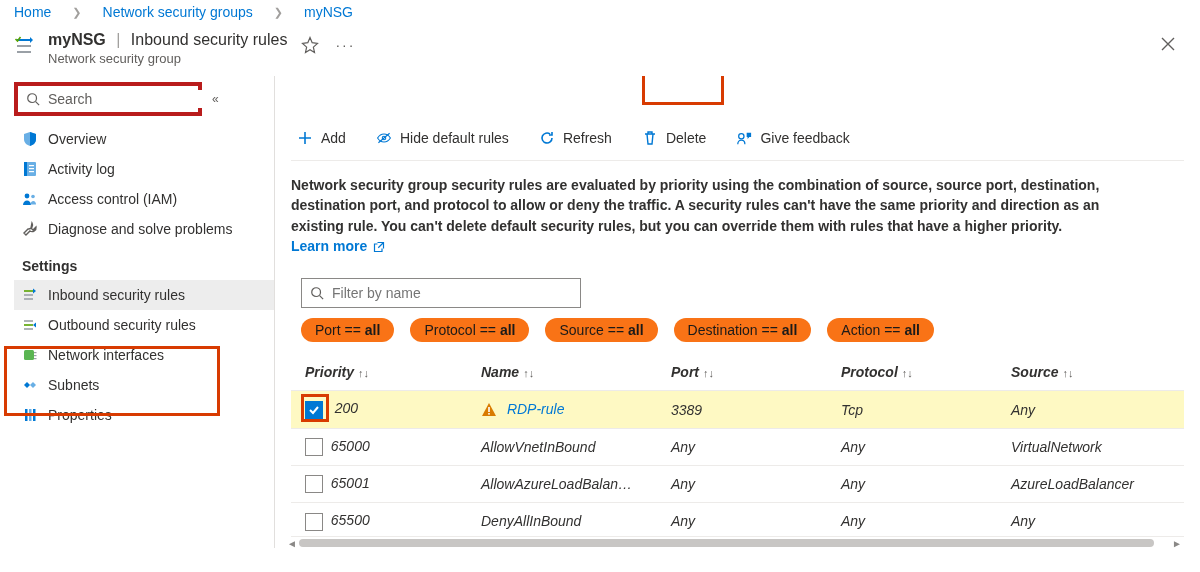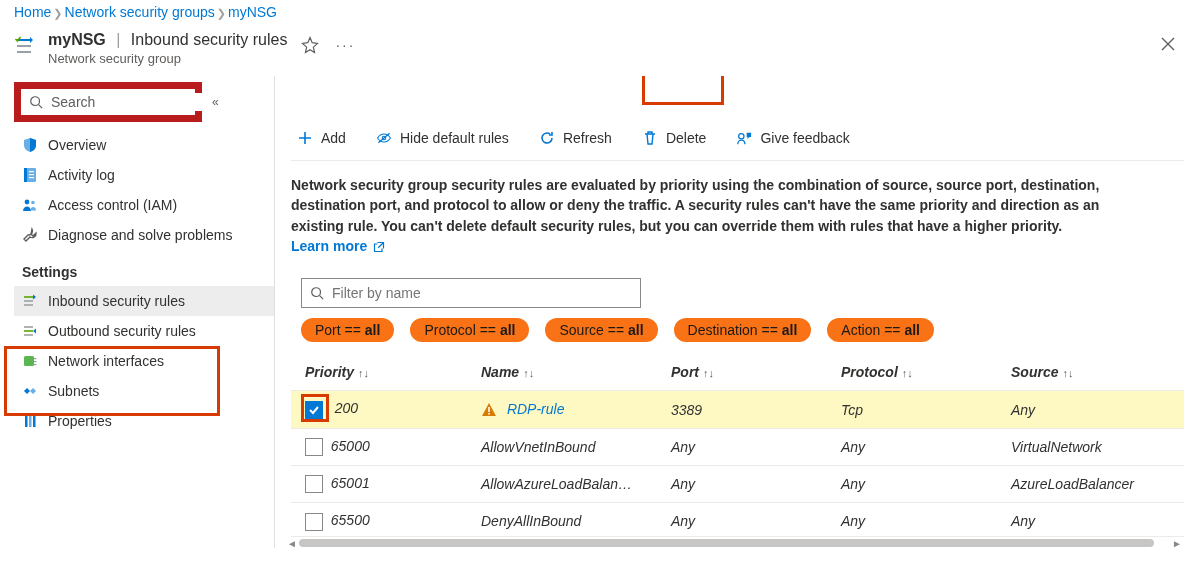--- a/index.html
+++ b/index.html
@@ -9,41 +9,41 @@
     --border: #edebe9;
     --sidebar-border: #e1dfdd;
     --hover: #f3f2f1;
     --red-highlight: #d83b01;
   }
   * { box-sizing: border-box; }
   html, body { margin:0; padding:0; font-family: "Segoe UI", "Segoe UI Web", Arial, sans-serif; font-size:14px; color:var(--text); }
   body { width:1200px; height:572px; overflow:hidden; }
 
   
-  .breadcrumb { padding: 4px 14px 6px; font-size:14px; color:var(--text-secondary); display:flex; align-items:flex-end; gap:2px; }
+  .breadcrumb { padding: 4px 14px 6px; font-size:14px; color:var(--text-secondary); display:flex; align-items:center; gap:21px; }
   .breadcrumb a { color: var(--azure-blue); text-decoration:none; }
   .breadcrumb .chev { color:#a19f9d; font-size:11px; }
 
   
   .header { display:flex; align-items:flex-start; padding: 4px 14px 10px; }
   .header-icon { width:28px; margin-top:4px; margin-right:6px; }
   .header-title { font-size:16px; font-weight:600; line-height:1.2; }
   .header-title .sep { color:#a19f9d; font-weight:400; padding:0 6px; }
   .header-title .sub { font-weight:400; color:var(--text); }
   .header-subtitle { font-size:13px; color:var(--text-secondary); margin-top:2px; }
   .header-actions { display:flex; align-items:center; gap:16px; margin-left:14px; margin-top:6px; color:#605e5c; }
   .header-close { margin-left:auto; font-size:18px; color:#605e5c; padding:6px 10px; cursor:pointer; }
 
   
   .layout { display:flex; height: calc(572px - 100px); }
   .sidebar { width:275px; border-right:1px solid var(--sidebar-border); padding: 6px 0 0 14px; position:relative; }
   .main { flex:1; padding: 0 16px 0 16px; overflow:hidden; display:flex; flex-direction:column; }
 
   .search-wrap { display:flex; align-items:center; gap:10px; margin-bottom:8px; }
-  .search-box { display:flex; align-items:center; border:7px solid #b91c1c; padding:4px 8px; width:188px; }
+  .search-box { display:flex; align-items:center; border:4px solid #b91c1c; padding:4px 8px; width:188px; }
   .search-box input { border:none; outline:none; flex:1; font-size:14px; color:var(--text); }
   .search-box input::placeholder { color:#605e5c; }
   .collapse-chev { color:#605e5c; font-size:12px; cursor:pointer; }
 
   .nav-item { display:flex; align-items:center; gap:10px; padding:7px 8px; font-size:14px; cursor:pointer; color:var(--text); }
   .nav-section { font-size:14px; font-weight:600; color:var(--text); padding:14px 8px 6px; }
   .nav-icon { width:16px; height:16px; display:inline-flex; align-items:center; justify-content:center; }
   .nav-item.selected { background:#ededed; }
 
   .red-box { position:absolute; border:3px solid var(--red-highlight); pointer-events:none; }
@@ -51,21 +51,21 @@
   
   .toolbar { display:flex; align-items:center; gap:18px; padding:2px 0 10px; border-bottom:1px solid var(--border); position:relative; }
   .tool-btn { display:flex; align-items:center; gap:8px; color:var(--text); cursor:pointer; padding:4px 6px;margin-top:48px; }
   .tool-btn .icn { color:var(--azure-blue); width:16px; height:16px; display:inline-flex; align-items:center; justify-content:center; }
 
   
   .desc { padding:14px 0 4px; font-size:14px; color:var(--text); line-height:1.45; max-width:820px;font-weight:bold; }
   .desc a { color:var(--azure-blue); text-decoration:none; }
 
   
-  .filter-input { display:flex; align-items:center; width:340px; border:1px solid #8a8886; padding:5px 8px; margin:18px 0 10px 10px; }
+  .filter-input { display:flex; align-items:center; width:280px; border:1px solid #8a8886; padding:5px 8px; margin:18px 0 10px 10px; }
   .filter-input input { border:none; outline:none; flex:1; font-size:14px; }
   .pill-row { display:flex; gap:16px; padding:0 0 12px 10px; }
   .pill { background:#f97316; color:#1b1a19; padding:4px 14px; border-radius:12px; font-size:14px; cursor:pointer; }
   .pill b { font-weight:600; }
 
   
   .table-wrap { overflow-x:auto; padding-left:0; }
   table { border-collapse:collapse; width:100%; min-width:820px; }
   thead th { text-align:left; font-weight:600; font-size:14px; padding:10px 14px 10px 0; border-bottom:1px solid var(--border); color:var(--text); white-space:nowrap; }
   thead th.first { padding-left:14px; }

